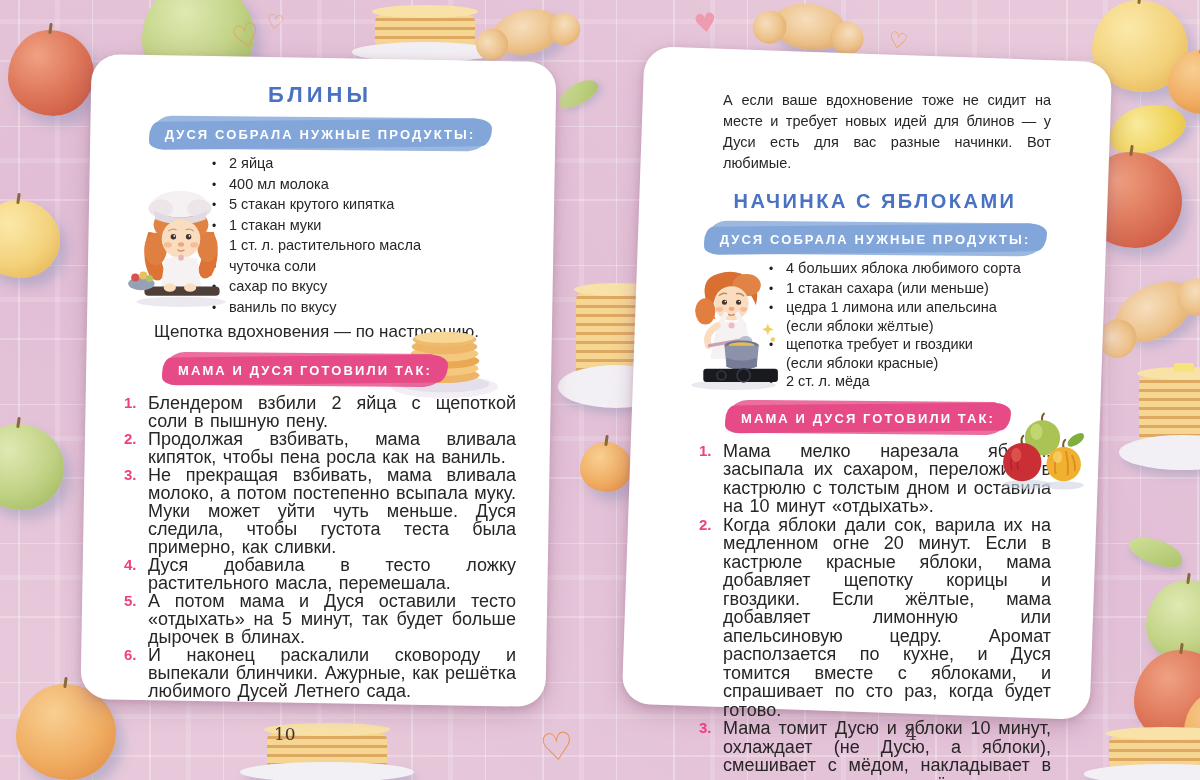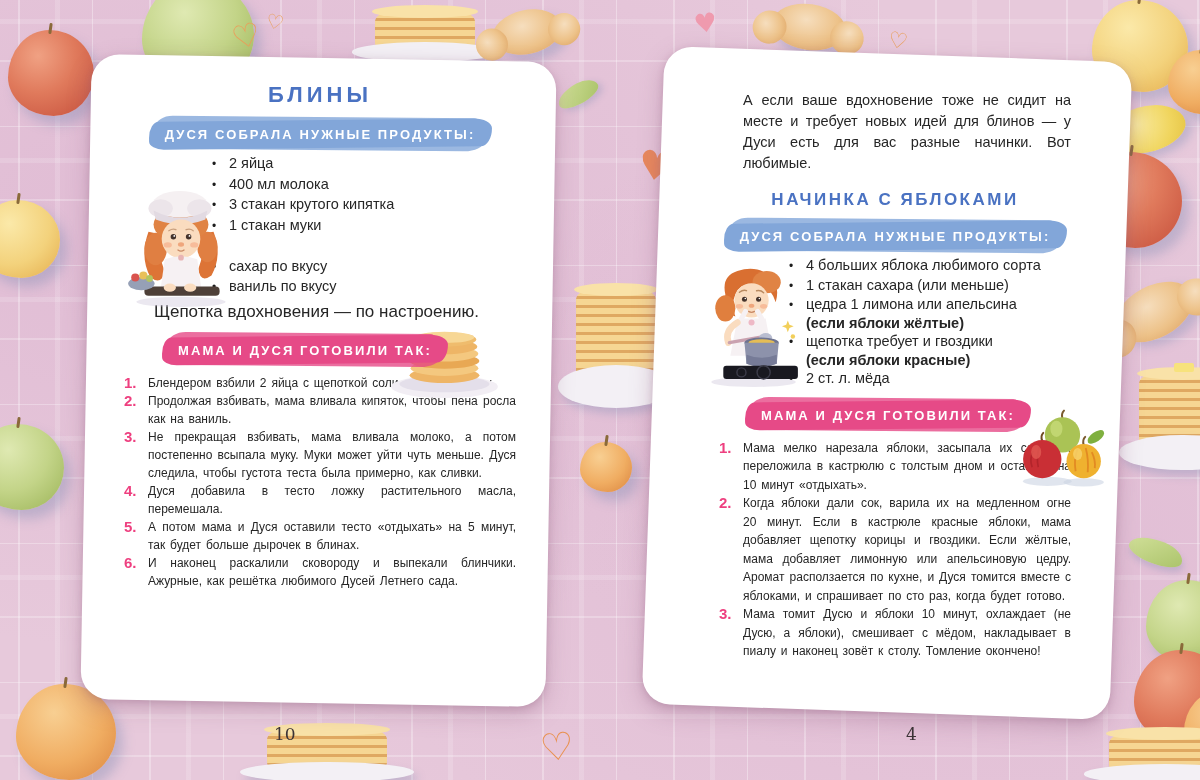--- a/index.html
+++ b/index.html
@@ -34,57 +34,57 @@
   .d-heart{font-family:"DejaVu Sans",sans-serif;line-height:1;}
   .d-leaf{background:linear-gradient(135deg,#d3e19b,#a9c268);border-radius:58% 42% 55% 45%/60% 55% 45% 40%;box-shadow:3px 4px 6px rgba(125,140,180,.3);}
   .d-lemon{background:radial-gradient(circle at 40% 35%,#f9ea9e,#f0d55e 60%,#e4c242);border-radius:46% 54% 48% 52%/58% 55% 45% 42%;box-shadow:5px 6px 8px rgba(125,140,180,.35);}
 
   
   .page{position:absolute;z-index:2;}
   .page-bg{position:absolute;inset:0;background:#fff;border-radius:28px;
     box-shadow:0 8px 22px rgba(143,94,126,.35), 0 2px 6px rgba(143,94,126,.25);}
   .page-left{left:86px;top:58px;width:465px;height:645px;text-decoration:underline;}
   .page-left .page-bg{transform:rotate(1deg);}
-  .page-right{left:653px;top:54px;width:468px;height:658px;}
+  .page-right{left:633px;top:54px;width:468px;height:658px;}
   .page-right .page-bg{transform:rotate(2deg);}
   .page-content{position:absolute;color:#262626;}
   .pl-content{left:38px;top:0;width:392px;}
   .pr-content{left:66px;top:36px;width:352px;}
 
   .recipe-title{color:#4a72c2;font-weight:bold;letter-spacing:4px;text-align:center;
     font-size:22px;margin:24px 0 0 0;}
-  .recipe-title.small{font-size:17px;letter-spacing:2.5px;margin-top:16px;}
+  .recipe-title.small{font-size:20px;letter-spacing:2.5px;margin-top:16px;}
 
   .badge{position:relative;color:#fff;font-weight:bold;font-size:13px;letter-spacing:2.1px;
     padding:7px 16px 6px;width:max-content;z-index:0;}
   .badge::before{content:"";position:absolute;inset:0;border-radius:12px 22px 14px 18px/20px 12px 22px 10px;
     background:var(--bc);z-index:-1;transform:rotate(-.6deg);}
   .badge::after{content:"";position:absolute;left:6px;right:8px;top:-3px;bottom:-2px;
     border-radius:18px 10px 20px 14px/12px 18px 10px 20px;background:var(--bc);z-index:-2;
     transform:rotate(.5deg);opacity:.8;}
   .badge-blue{--bc:#82a6d9;}
   .badge-pink{--bc:#e64a87;}
   .badge-center{margin:12px auto 0 auto;}
 
   .ing-wrap{position:relative;margin-top:6px;}
   ul.ing{list-style:none;margin:0;padding:0;}
   .pl-content ul.ing{margin-left:88px;}
   .pr-content ul.ing{margin-left:70px;}
   ul.ing li{display:flex;line-height:19.5px;font-size:14.5px;}
   .pr-content ul.ing li{line-height:18.5px;}
   .dot{width:17px;flex:0 0 17px;font-size:12px;padding-top:1px;color:#1d1d1d;}
-  .ing-note{line-height:18.5px;font-weight:bold;}
+  .ing-note{line-height:18.5px;}
 
   .note{font-size:17px;margin:4px 0 0 30px;line-height:20px;}
   .intro{font-size:14.5px;line-height:21px;text-align:justify;margin:0 0 0 24px;width:328px;}
 
   ol.steps{list-style:none;margin:10px 0 0 0;padding:0;}
   ol.steps li{display:flex;margin:0;}
   .step-num{flex:0 0 24px;color:#ee3f7f;font-weight:bold;font-size:15px;line-height:18.5px;}
-  .step-text{flex:1;font-size:12px;line-height:18.5px;text-align:justify;word-spacing:1.5px;}
+  .step-text{flex:1;font-size:18px;line-height:18.5px;text-align:justify;word-spacing:1.5px;}
   .pl-content .step-text{line-height:18px;}
 
   .illus{position:absolute;}
   .page-num{position:absolute;z-index:3;font-family:"DejaVu Serif",serif;font-size:17px;color:#3b3336;}
 </style>
 </head>
 <body>
 
 <div class="spread">
 
@@ -195,28 +195,33 @@
           <li>
               <span class="dot">•</span>
               <span>2 яйца</span>
             </li>
           <li>
               <span class="dot">•</span>
               <span>400 мл молока</span>
             </li>
           <li>
               <span class="dot">•</span>
-              <span>3 стакан крутого кипятка</span>
+              <span>5 стакан крутого кипятка</span>
             </li>
           <li>
               <span class="dot">•</span>
               <span>1 стакан муки</span>
             </li>
           <li>
               <span class="dot">•</span>
+              <span>1 ст. л. растительного масла</span>
+            </li>
+          <li>
+              <span class="dot">•</span>
+              <span>чуточка соли</span>
             </li>
           <li>
               <span class="dot">•</span>
               <span>сахар по вкусу</span>
             </li>
           <li>
               <span class="dot">•</span>
               <span>ваниль по вкусу</span>
             </li>
         </ul>

